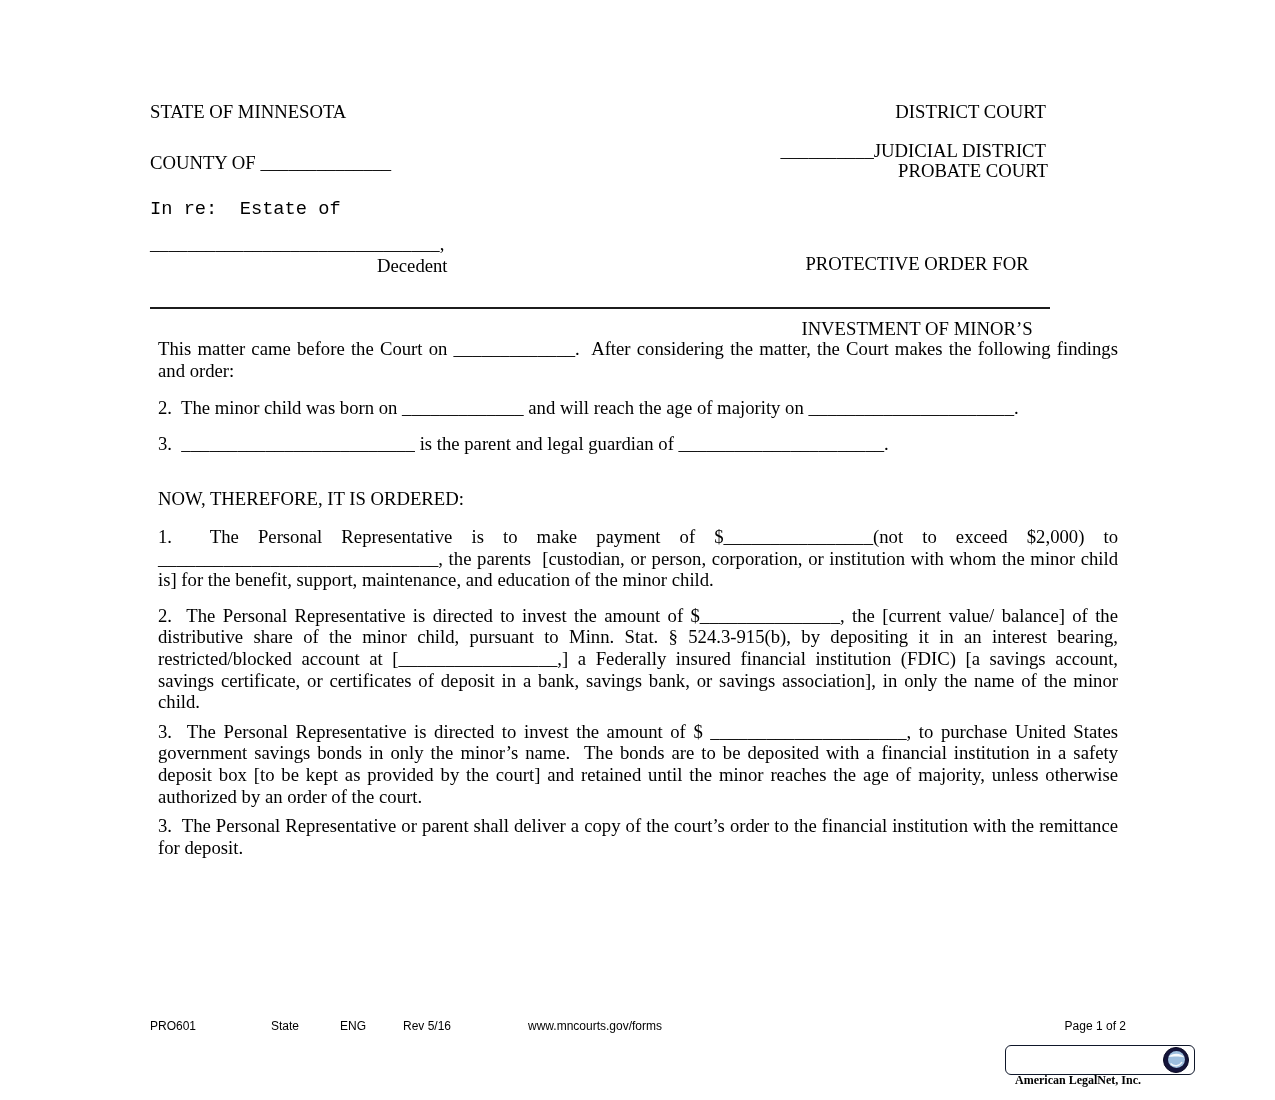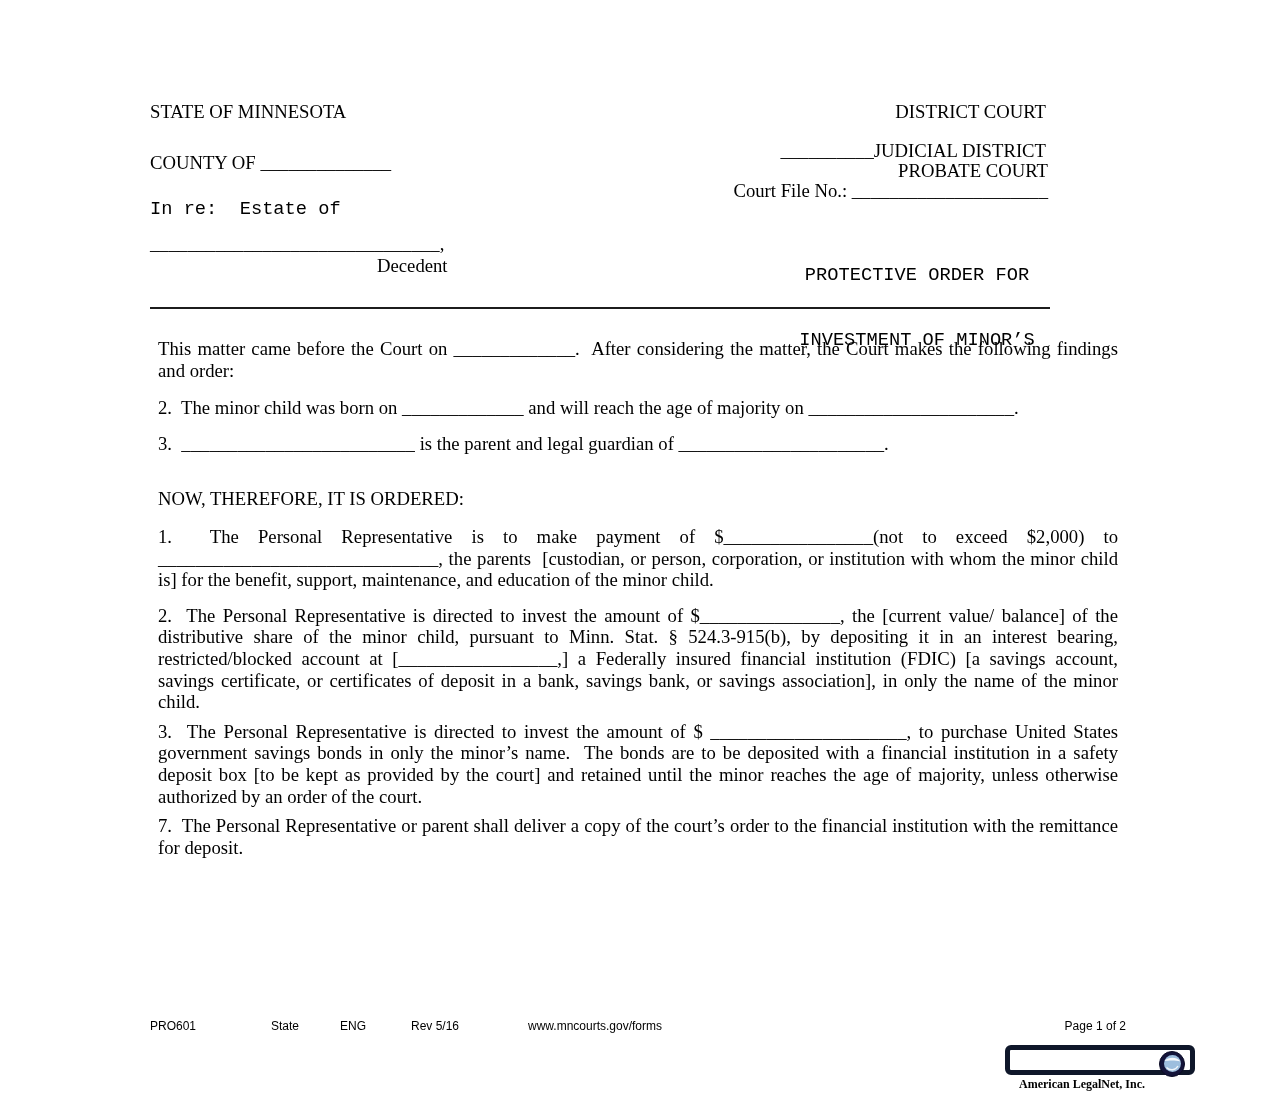--- a/index.html
+++ b/index.html
@@ -17,21 +17,21 @@
   .abs { position: absolute; white-space: pre-wrap; text-align: center; }
 
   
   .h-state      { left: 150px; top: 101px; }
   .h-district   { right: 229px; top: 101px; }
   .h-county     { left: 150px; top: 152px; }
   .h-judicial   { right: 229px; top: 140px; }
   .h-probate    { right: 227px; top: 160px; }
   .h-courtfile  { right: 227px; top: 180px; }
   .h-inre       { left: 150px; top: 199px; font-family: Liberation Mono, monospace; }
-  .h-titleblock { left: 752px; top: 222px; width: 330px; font-family: Liberation Mono, monospace; }
+  .h-titleblock { left: 752px; top: 210px; width: 330px; }
   .h-decblank   { left: 150px; top: 233px; }
   .h-decedent   { left: 377px; top: 255px; }
 
   .caption-divider {
     position: absolute;
     left: 150px; top: 299px;
     width: 900px; height: 8px;
     border-bottom: 2px solid #1c1c1c;
   }
 
@@ -61,30 +61,30 @@
     left: 150px; top: 1016px;
     width: 976px; height: 22px;
     font-family: "Liberation Sans", sans-serif;
     font-size: 12px;
     line-height: 20px;
   }
   .doc-footer span { position: absolute; white-space: pre; }
   .f-id   { left: 0; }
   .f-st   { left: 113px; margin-left: 8px; }
   .f-eng  { left: 190px; }
-  .f-rev  { left: 261px; }
+  .f-rev  { left: 253px; }
   .f-www  { left: 378px; }
   .f-page { right: 0; }
 
   
   .aln-box {
     position: absolute;
     left: 1005px; top: 1045px;
     width: 190px; height: 30px;
-    border: 5px solid #0f172a;
+    border: 1px solid #0f172a;
     border-radius: 6px;
     background: #ffffff;
     box-sizing: border-box;
   }
   .aln-text {
     position: absolute;
     left: 9px; top: 2px;
     font-family: "Liberation Serif", serif;
     font-size: 12px;
     font-weight: 700;
@@ -103,21 +103,20 @@
 
 <div class="page">
 
   <span class="abs h-state">STATE OF MINNESOTA</span>
   <span class="abs h-district">DISTRICT COURT</span>
 
   <span class="abs h-county">COUNTY OF ______________</span>
   <span class="abs h-judicial">__________JUDICIAL DISTRICT</span>
 
   <span class="abs h-probate">PROBATE COURT</span>
-  <span class="abs h-courtfile">Court File No.: _____________________</span>
 
   <span class="abs h-inre">In re:  Estate of</span>
 
   <div class="abs h-titleblock">
     <div>PROTECTIVE ORDER FOR</div>
     <div>INVESTMENT OF MINOR’S</div>
   </div>
 
   <span class="abs h-decblank">_______________________________,</span>
   <span class="abs h-decedent">Decedent</span>
@@ -125,21 +124,21 @@
   <div class="caption-divider"></div>
 
   <div class="doc-body">
     <p class="p-intro">This matter came before the Court on _____________.  After considering the matter, the Court makes the following findings and order:</p>
     <p class="p-f2">2.  The minor child was born on _____________ and will reach the age of majority on ______________________.</p>
     <p class="p-f3">3.  _________________________ is the parent and legal guardian of ______________________.</p>
     <p class="p-now">NOW, THEREFORE, IT IS ORDERED:</p>
     <p class="p-o1">1.  The Personal Representative is to make payment of $________________(not to exceed $2,000) to ______________________________, the parents  [custodian, or person, corporation, or institution with whom the minor child is] for the benefit, support, maintenance, and education of the minor child.</p>
     <p class="p-o2">2.  The Personal Representative is directed to invest the amount of $_______________, the [current value/ balance] of the distributive share of the minor child, pursuant to Minn. Stat. § 524.3-915(b), by depositing it in an interest bearing, restricted/blocked account at [_________________,] a Federally insured financial institution (FDIC) [a savings account, savings certificate, or certificates of deposit in a bank, savings bank, or savings association], in only the name of the minor child.</p>
     <p class="p-o3">3.  The Personal Representative is directed to invest the amount of $ _____________________, to purchase United States government savings bonds in only the minor’s name.  The bonds are to be deposited with a financial institution in a safety deposit box [to be kept as provided by the court] and retained until the minor reaches the age of majority, unless otherwise authorized by an order of the court.</p>
-    <p class="p-o4">7.  The Personal Representative or parent shall deliver a copy of the court’s order to the financial institution with the remittance for deposit.</p>
+    <p class="p-o4">3.  The Personal Representative or parent shall deliver a copy of the court’s order to the financial institution with the remittance for deposit.</p>
   </div>
 
   <div class="doc-footer">
     <span class="f-id">PRO601</span>
     <span class="f-st">State</span>
     <span class="f-eng">ENG</span>
     <span class="f-rev">Rev 5/16</span>
     <span class="f-www">www.mncourts.gov/forms</span>
     <span class="f-page">Page 1 of 2</span>
   </div>

